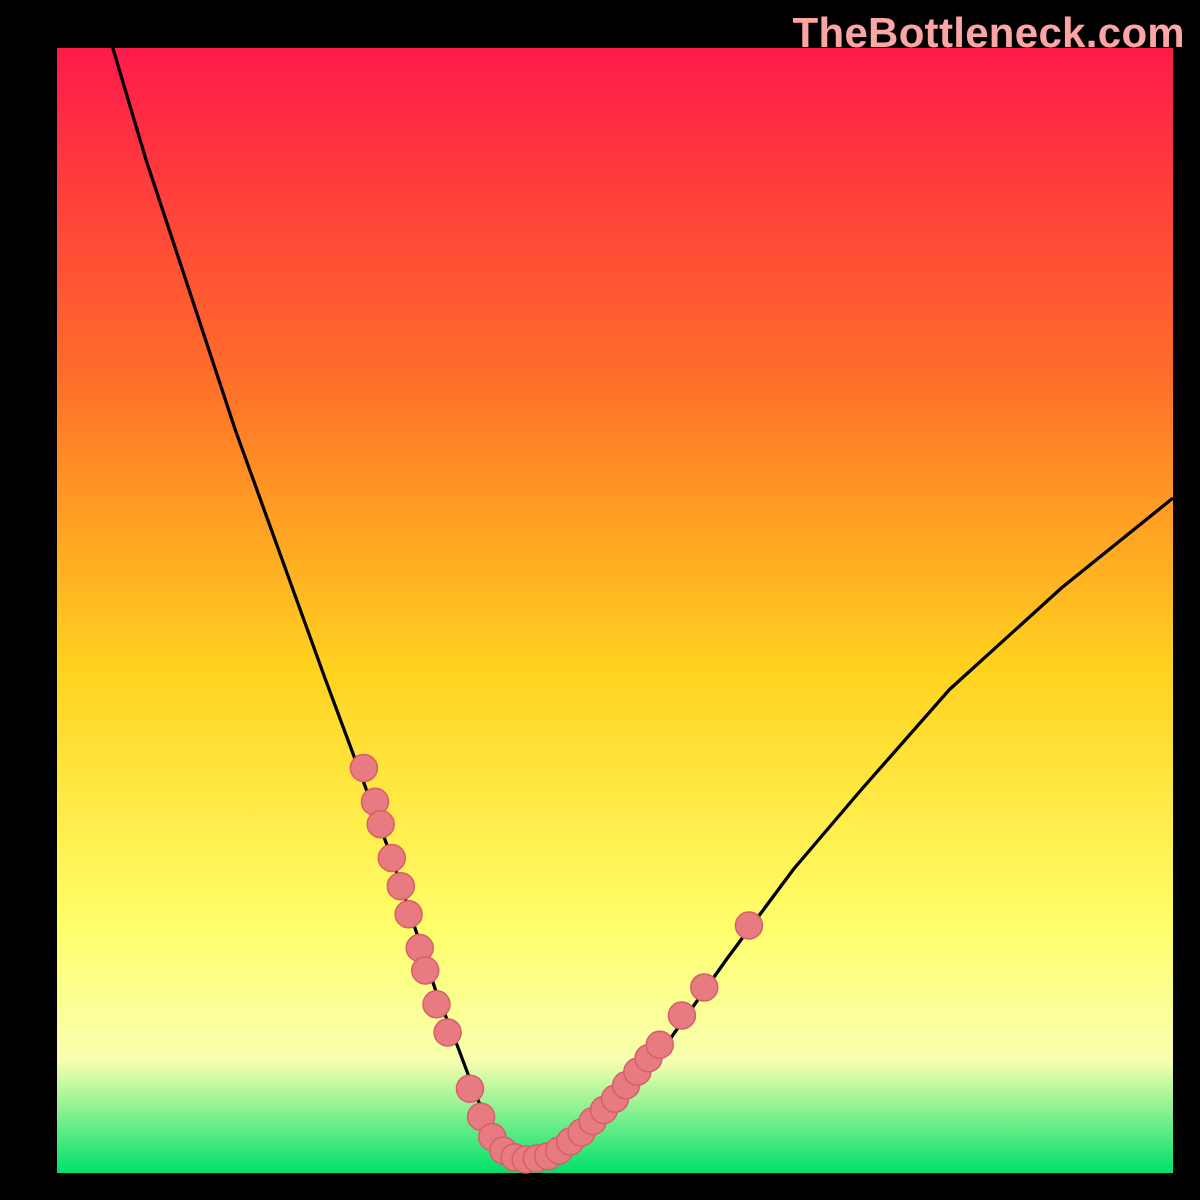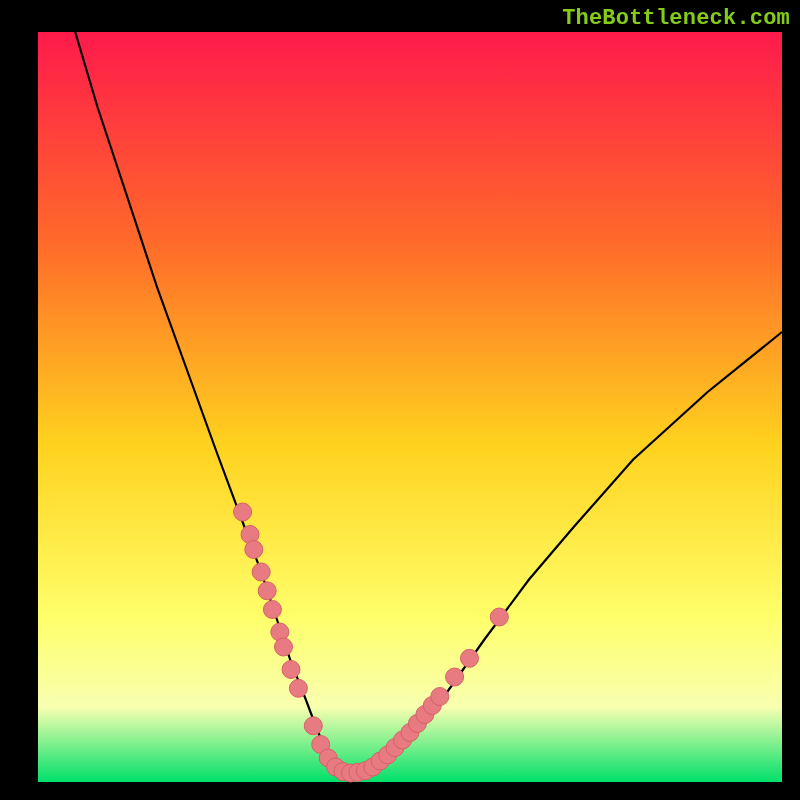--- a/index.html
+++ b/index.html
@@ -15,24 +15,24 @@
     width: 800px;
     height: 800px;
   }
   svg {
     display: block;
   }
   .watermark {
     position: absolute;
     top: 6px;
     right: 10px;
-    font-family: Liberation Mono, monospace;
-    font-size: 22px;
+    font-family: Liberation Sans, sans-serif;
+    font-size: 28px;
     font-weight: 600;
-    color: #84cc16;
+    color: #fca5a5;
     letter-spacing: 0.2px;
     user-select: none;
   }
 </style>
 </head>
 <body>
 
 <div class="canvas-wrap">
   <svg id="chart-svg" width="800" height="800" viewBox="0 0 800 800">
     <defs>

